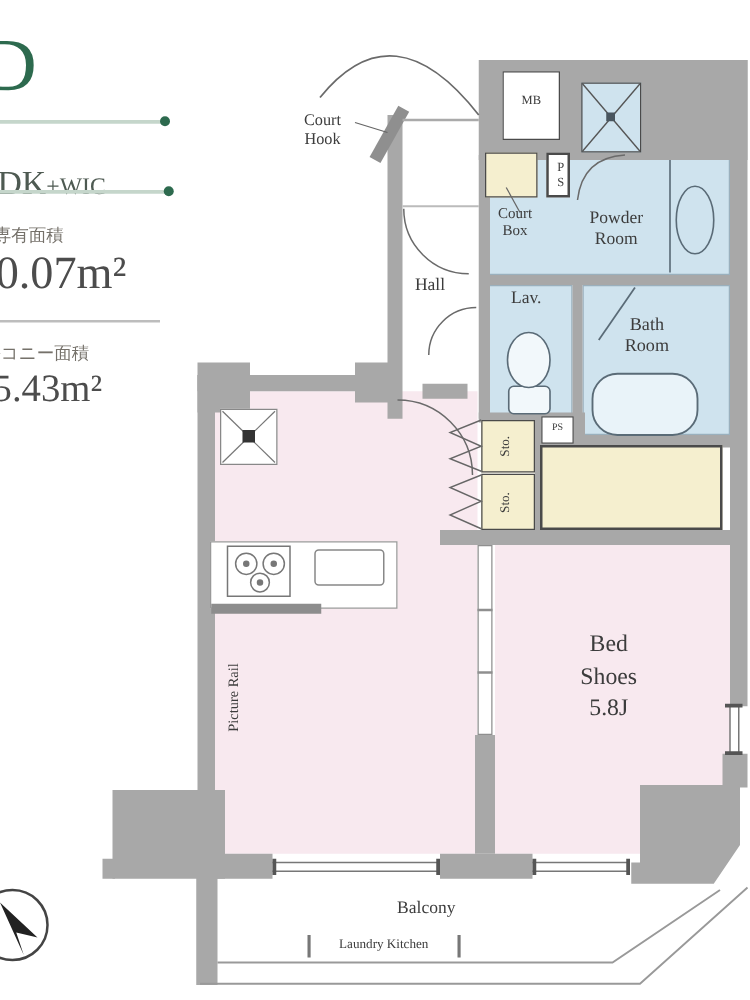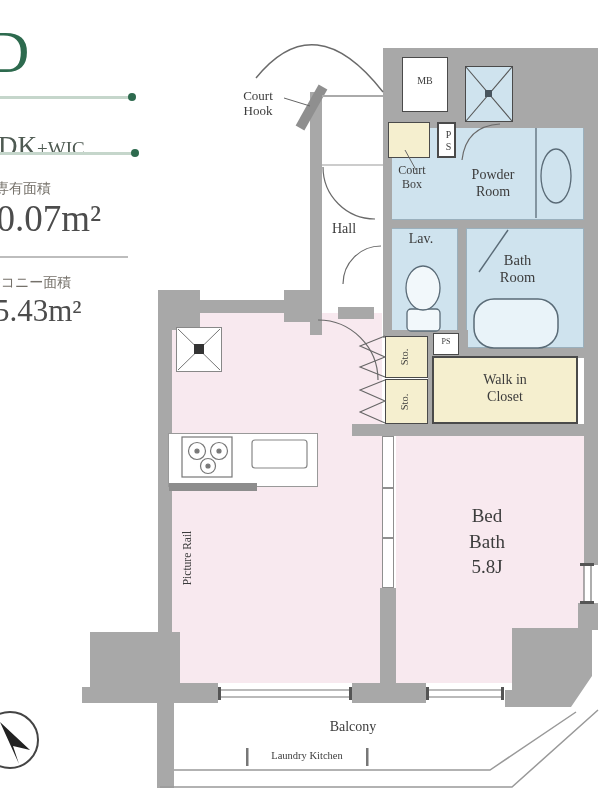--- a/index.html
+++ b/index.html
@@ -201,21 +201,19 @@
 Box</div>
   <div class="lbl" style="left:443px;top:167px;width:100px;font-size:14px;">Powder
 Room</div>
   <div class="lbl" style="left:316px;top:221px;width:56px;font-size:14px;text-align:center;">Hall</div>
   <div class="lbl" style="left:390px;top:231px;width:62px;font-size:14px;">Lav.</div>
   <div class="lbl" style="left:470px;top:252px;width:95px;font-size:14.5px;">Bath
 Room</div>
   <div class="lbl vrot" style="left:386px;top:350px;width:40px;height:14px;font-size:10.5px;">Sto.</div>
   <div class="lbl vrot" style="left:386px;top:395px;width:40px;height:14px;font-size:10.5px;">Sto.</div>
   <div class="lbl" style="left:433px;top:337px;width:26px;font-size:8px;">PS</div>
-  <div class="lbl" style="left:432px;top:372px;width:146px;font-size:14px;">Walk in
-Closet</div>
   <div class="lbl" style="left:427px;top:503px;width:120px;font-size:19px;line-height:1.35;">Bed
-Bath
+Shoes
 5.8J</div>
   <div class="lbl vrot" style="left:129px;top:550px;width:120px;height:16px;font-size:11.5px;">Picture Rail</div>
-  <div class="lbl" style="left:308px;top:719px;width:90px;font-size:14px;">Balcony</div>
+  <div class="lbl" style="left:296px;top:719px;width:90px;font-size:14px;">Balcony</div>
   <div class="lbl" style="left:250px;top:750px;width:114px;font-size:10.5px;">Laundry Kitchen</div>
 </div>
 
 </body></html>

